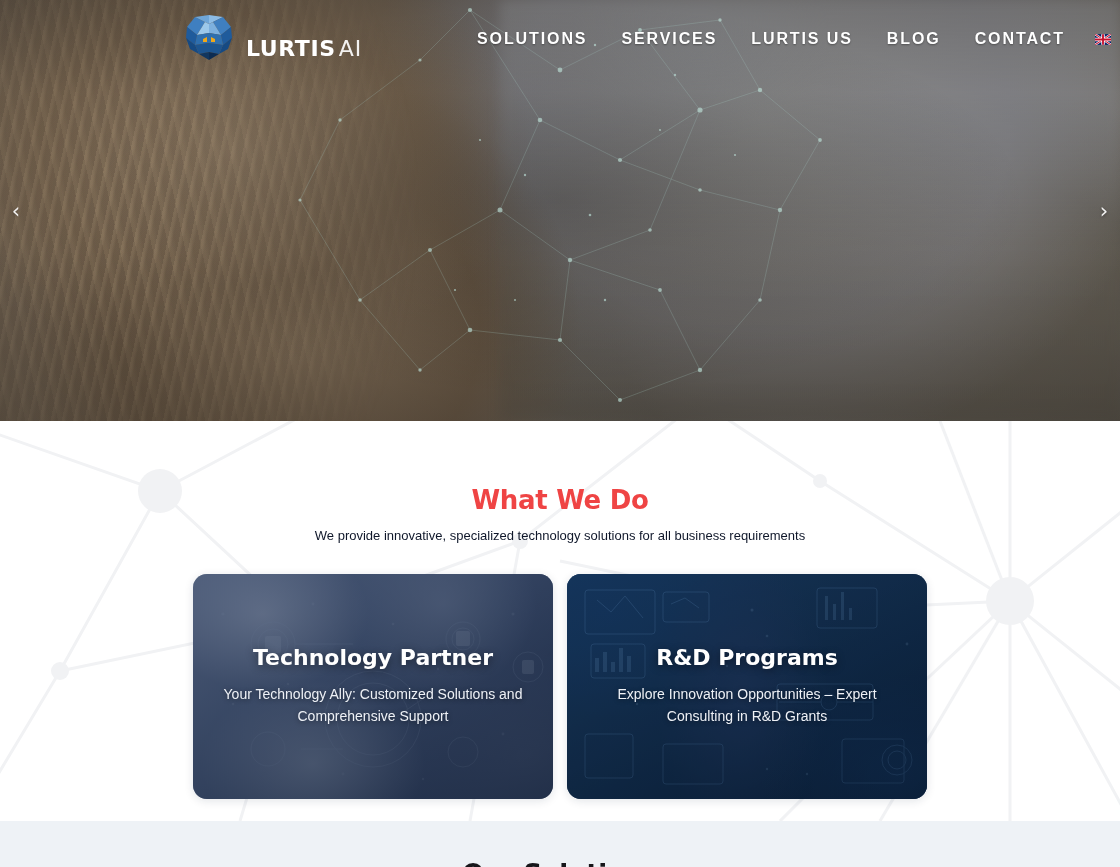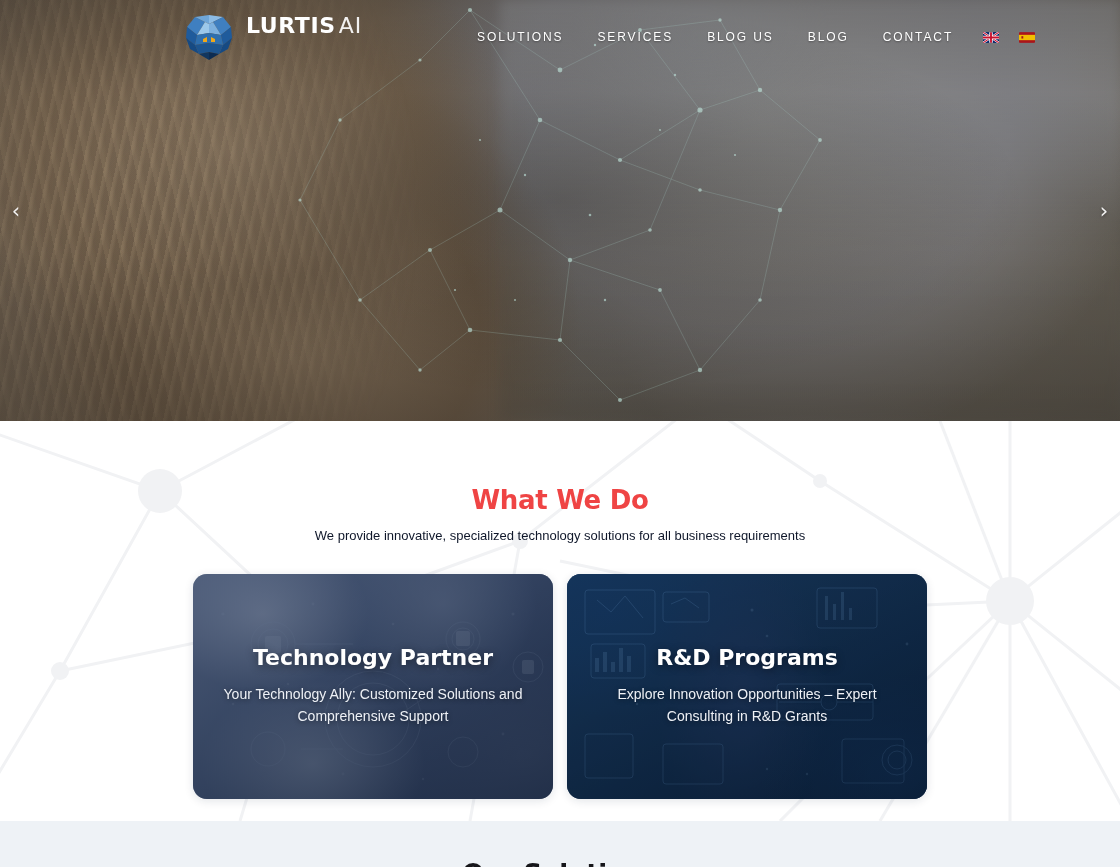--- a/index.html
+++ b/index.html
@@ -59,35 +59,35 @@
     position:relative; z-index:5; width:1120px; height:421px;
   }
 
   
   .site-header {
     position:absolute; top:0; left:0; width:1120px; height:76px;
     display:flex; align-items:center;
   }
   .brand {
     position:absolute; left:183px; top:13px;
-    display:flex; align-items:flex-start; gap:11px; text-decoration:none;
+    display:flex; align-items:flex-end; gap:11px; text-decoration:none;
   }
   .brand-mark { width:52px; height:48px; display:block; }
   .brand-text {
     color:#fff; font-size:22px; font-weight:700; letter-spacing:.6px;
     font-family:"DejaVu Sans", sans-serif;
   }
   .brand-text .ai { font-weight:400; opacity:.92; margin-left:3px; letter-spacing:1px;}
 
   .main-nav {
     position:absolute; left:477px; top:30px;
     display:flex; align-items:center; gap:0;
   }
   .nav-link {
-    color:#fff; text-decoration:none; font-size:12px; font-weight:400;
+    color:#fff; text-decoration:none; font-size:16px; font-weight:700;
     letter-spacing:1.9px; margin-right:34px; white-space:nowrap;
     text-shadow:0 1px 2px rgba(0,0,0,.35);
   }
   .nav-link:last-of-type { margin-right:0;text-align:center; }
   .flags { display:flex; align-items:center; gap:20px; margin-left:30px; }
   .flag { width:16px; height:11px; display:block; border-radius:1px; }
 
   
   .car-arrow {
     position:absolute; top:197px; width:28px; height:28px;
@@ -286,21 +286,21 @@
             <polygon points="26,39 36,41 26,47" fill="#0d2c51"></polygon>
             <polygon points="20,26 24,24 24,29 20,29" fill="#f0a818"></polygon>
             <polygon points="28,24 32,26 32,29 28,29" fill="#f0a818"></polygon>
           </svg>
           <span class="brand-text"><span>LURTIS</span><span class="ai">AI</span></span>
         </a>
 
         <nav class="main-nav">
           <a class="nav-link" href="#">SOLUTIONS</a>
           <a class="nav-link" href="#">SERVICES</a>
-          <a class="nav-link" href="#">BLOG US</a>
+          <a class="nav-link" href="#">LURTIS US</a>
           <a class="nav-link" href="#">BLOG</a>
           <a class="nav-link" href="#">CONTACT</a>
 
           <span class="flags">
             <svg class="flag" viewBox="0 0 60 40">
               <rect width="60" height="40" fill="#012169"></rect>
               <path d="M0,0 L60,40 M60,0 L0,40" stroke="#fff" stroke-width="8"></path>
               <path d="M0,0 L60,40 M60,0 L0,40" stroke="#C8102E" stroke-width="4"></path>
               <path d="M30,0 V40 M0,20 H60" stroke="#fff" stroke-width="13"></path>
               <path d="M30,0 V40 M0,20 H60" stroke="#C8102E" stroke-width="7"></path>

